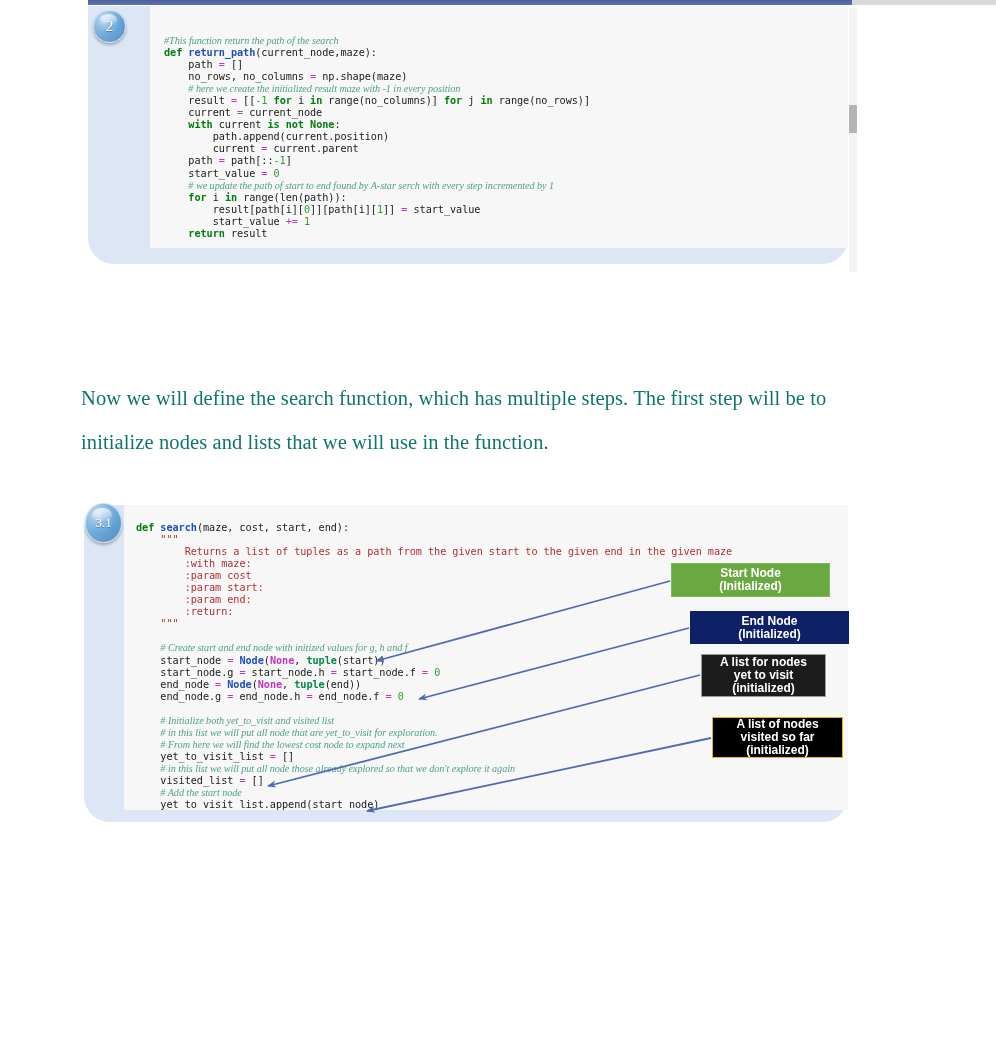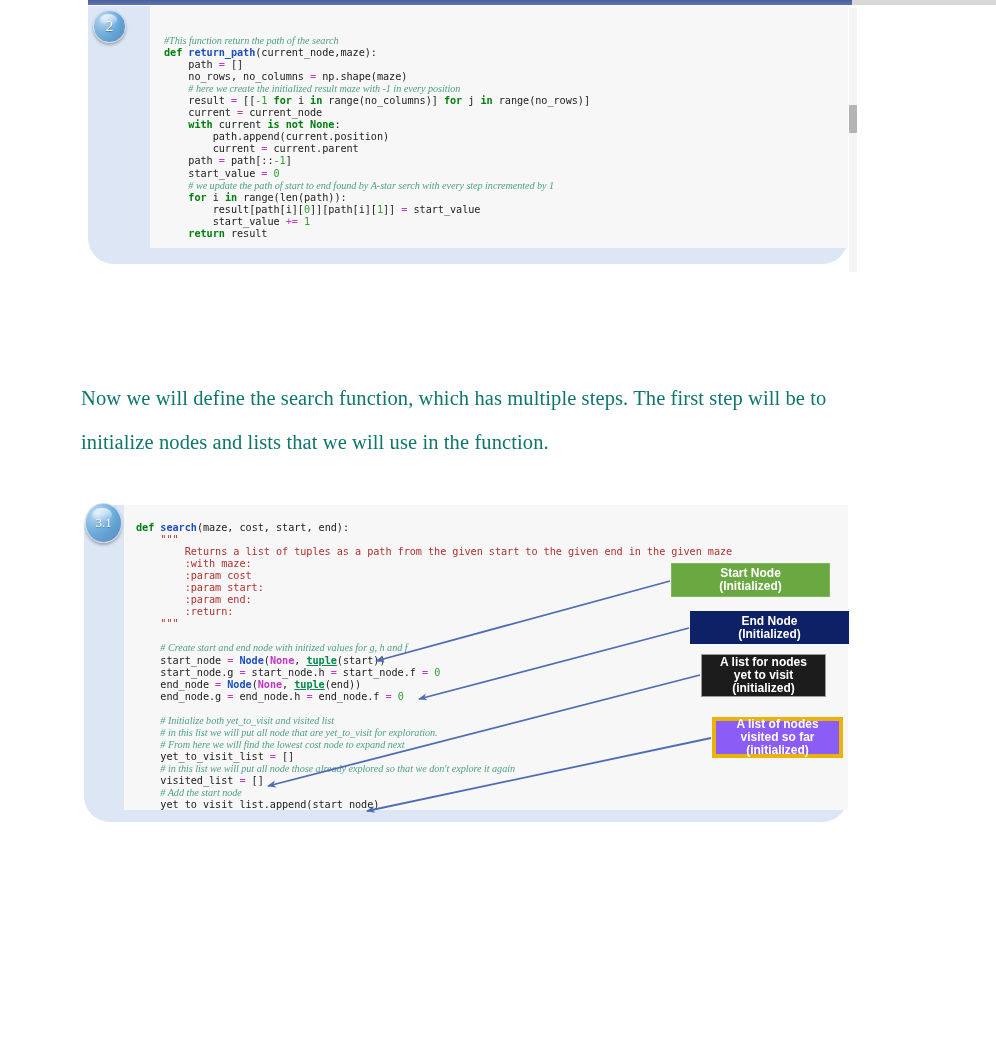--- a/index.html
+++ b/index.html
@@ -56,21 +56,21 @@
     line-height: 12.05px;
     white-space: pre;
     color: #202020;
     letter-spacing: -0.05px;
   }
   pre.code.p1 { position:absolute; left: 14px; top: 29px; }
   pre.code.p2 { position:absolute; left: 12px; top: 17px; }
 
   .kw  { color: #007f0e; font-weight: bold; }
   .fn  { color: #1f4fbf; font-weight: bold; }
-  .bi  { color: #008a4a; font-weight: bold; text-decoration: underline; }
+  .bi  { color: #008a4a; font-weight: bold; }
   .num { color: #2f9e32; }
   .op  { color: #c038c0; }
   .cm  { color: #4fa08a; font-style: italic; font-family: Liberation Serif, serif; }
   .str { color: #b03030; }
   .nn  { color: #c038c0; font-weight: bold; }
 
   
   .badge {
     position: absolute;
     border-radius: 50%;
@@ -105,21 +105,21 @@
     line-height: 13px;
     padding: 3px 18px;
   }
   .callout.green  { left: 671px; top: 563px; width: 159px; height: 34px;
                     background:#6aa841; border:1px solid #7fb858; }
   .callout.navy   { left: 690px; top: 611px; width: 159px; height: 33px;
                     background:#0e2166; border:1px solid #0e2166; }
   .callout.black  { left: 701px; top: 654px; width: 125px; height: 43px;
                     background:#1c1c1c; border:1px solid #9a9a9a; }
   .callout.purple { left: 712px; top: 717px; width: 131px; height: 41px;
-                    background:#8b5cf6; border:4px solid #eab308; }
+                    background:#000000; border:1px solid #eab308; }
 
   
   .arrows { position:absolute; left:0; top:0; width:996px; height:1048px; pointer-events:none; }
 
   
   p.body {
     position: absolute;
     margin: 0;
     font-family: "Liberation Serif", serif;
     font-size: 20.5px;

